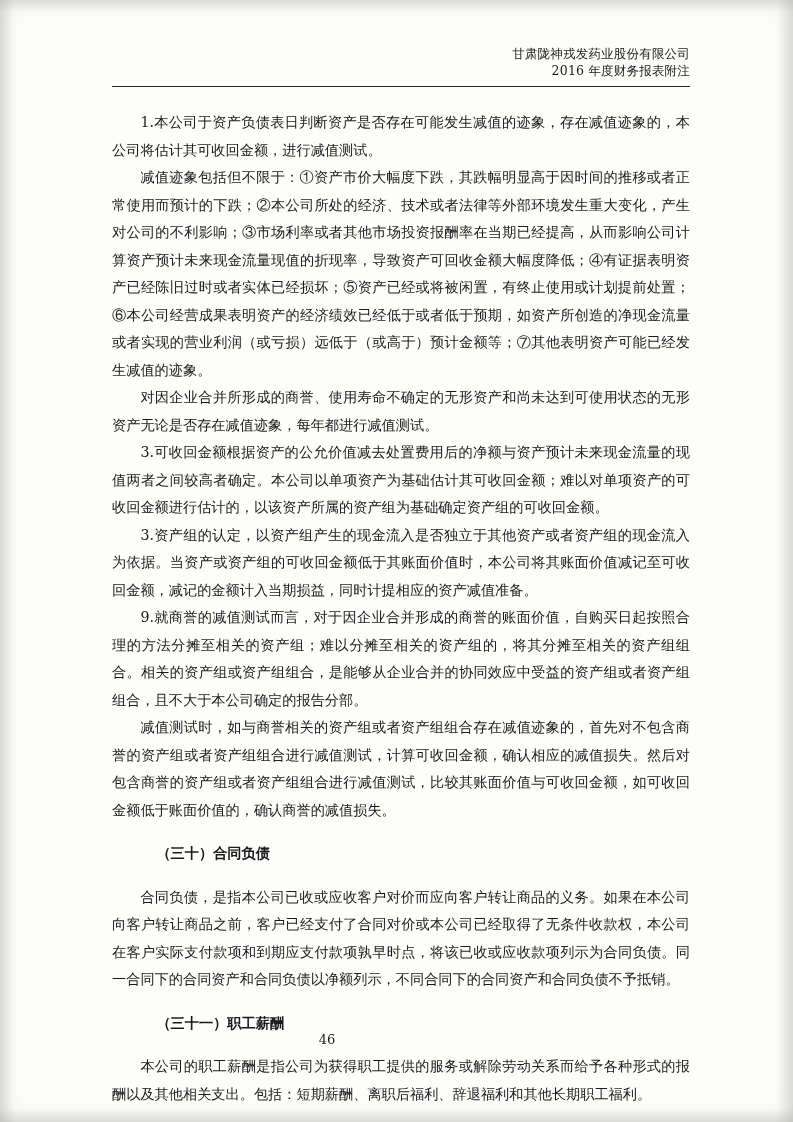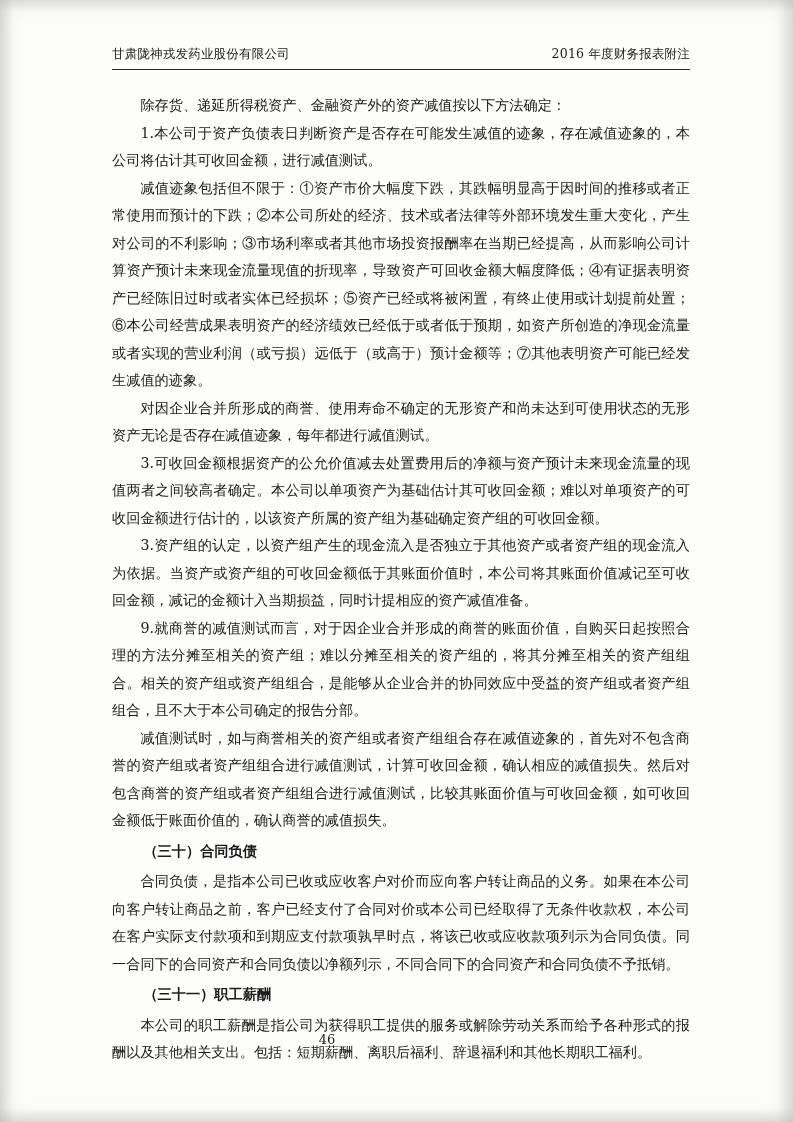--- a/index.html
+++ b/index.html
@@ -61,20 +61,21 @@
     width: 578px;
   }
 
   .header-row {
     display: flex;
     justify-content: space-between;
     align-items: flex-end;
     font-size: 12.5px;
     letter-spacing: 0.2px;
     padding-bottom: 5px;
+    flex-direction: column;
   }
   .header-left, .header-right {
     white-space: nowrap;
   }
   .header-rule {
     height: 1px;
     background: #2a2a2a;
     margin-top: 1px;
     width: 100%;
   }
@@ -84,21 +85,21 @@
     font-size: 14.2px;
     line-height: 27.5px;
     text-align: justify;
     text-justify: inter-ideograph;
   }
   p.para {
     margin: 0 0 0 0;
     text-indent: 2em;
   }
   p.heading {
-    margin: 3px;
+    margin: 16px;
     text-indent: 2em;
     font-weight: bold;
   }
   .footer-page {
     position: absolute;
     left: 0;
     top: 1032px;
     width: 654px;
     text-align: center;
     font-size: 13px;
@@ -115,21 +116,20 @@
 
   <div class="content">
 
     <div class="header-row">
       <span class="header-left">甘肃陇神戎发药业股份有限公司</span>
       <span class="header-right">2016 年度财务报表附注</span>
     </div>
     <div class="header-rule"></div>
 
     <div class="body-text">
-      <p class="para">除存货、递延所得税资产、金融资产外的资产减值按以下方法确定：</p>
       <p class="para">1.本公司于资产负债表日判断资产是否存在可能发生减值的迹象，存在减值迹象的，本公司将估计其可收回金额，进行减值测试。</p>
       <p class="para">减值迹象包括但不限于：①资产市价大幅度下跌，其跌幅明显高于因时间的推移或者正常使用而预计的下跌；②本公司所处的经济、技术或者法律等外部环境发生重大变化，产生对公司的不利影响；③市场利率或者其他市场投资报酬率在当期已经提高，从而影响公司计算资产预计未来现金流量现值的折现率，导致资产可回收金额大幅度降低；④有证据表明资产已经陈旧过时或者实体已经损坏；⑤资产已经或将被闲置，有终止使用或计划提前处置；⑥本公司经营成果表明资产的经济绩效已经低于或者低于预期，如资产所创造的净现金流量或者实现的营业利润（或亏损）远低于（或高于）预计金额等；⑦其他表明资产可能已经发生减值的迹象。</p>
       <p class="para">对因企业合并所形成的商誉、使用寿命不确定的无形资产和尚未达到可使用状态的无形资产无论是否存在减值迹象，每年都进行减值测试。</p>
       <p class="para">3.可收回金额根据资产的公允价值减去处置费用后的净额与资产预计未来现金流量的现值两者之间较高者确定。本公司以单项资产为基础估计其可收回金额；难以对单项资产的可收回金额进行估计的，以该资产所属的资产组为基础确定资产组的可收回金额。</p>
       <p class="para">3.资产组的认定，以资产组产生的现金流入是否独立于其他资产或者资产组的现金流入为依据。当资产或资产组的可收回金额低于其账面价值时，本公司将其账面价值减记至可收回金额，减记的金额计入当期损益，同时计提相应的资产减值准备。</p>
       <p class="para">9.就商誉的减值测试而言，对于因企业合并形成的商誉的账面价值，自购买日起按照合理的方法分摊至相关的资产组；难以分摊至相关的资产组的，将其分摊至相关的资产组组合。相关的资产组或资产组组合，是能够从企业合并的协同效应中受益的资产组或者资产组组合，且不大于本公司确定的报告分部。</p>
       <p class="para">减值测试时，如与商誉相关的资产组或者资产组组合存在减值迹象的，首先对不包含商誉的资产组或者资产组组合进行减值测试，计算可收回金额，确认相应的减值损失。然后对包含商誉的资产组或者资产组组合进行减值测试，比较其账面价值与可收回金额，如可收回金额低于账面价值的，确认商誉的减值损失。</p>
       <p class="heading">（三十）合同负债</p>
       <p class="para">合同负债，是指本公司已收或应收客户对价而应向客户转让商品的义务。如果在本公司向客户转让商品之前，客户已经支付了合同对价或本公司已经取得了无条件收款权，本公司在客户实际支付款项和到期应支付款项孰早时点，将该已收或应收款项列示为合同负债。同一合同下的合同资产和合同负债以净额列示，不同合同下的合同资产和合同负债不予抵销。</p>
       <p class="heading">（三十一）职工薪酬</p>

